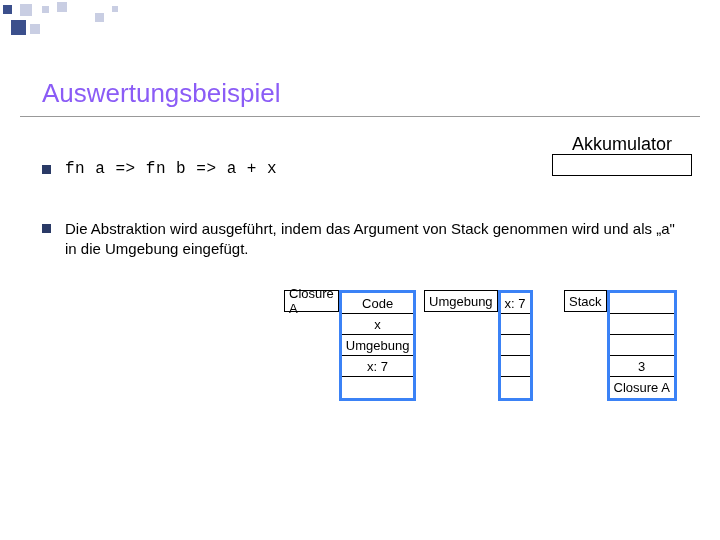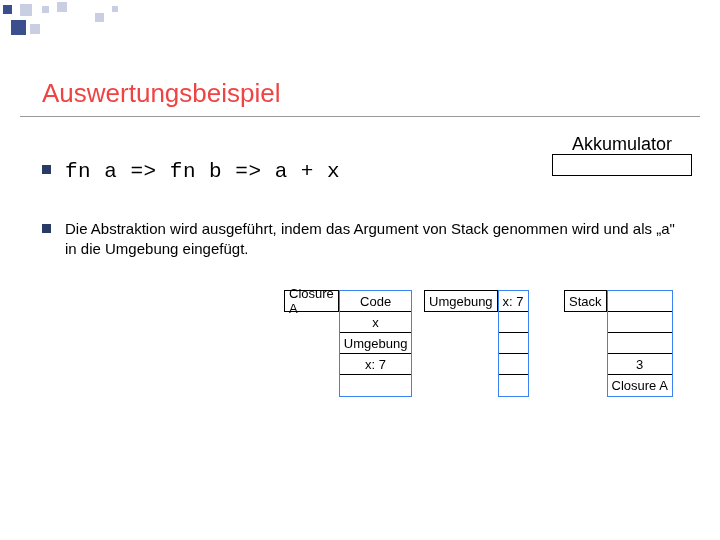--- a/index.html
+++ b/index.html
@@ -15,21 +15,21 @@
     position: absolute;
     top: 0; left: 0;
     width: 720px; height: 40px;
   }
   .sq { position: absolute; }
   .title {
     position: absolute;
     top: 78px;
     left: 42px;
     font-size: 26px;
-    color: #ef4444;
+    color: #8b5cf6;
     font-weight: 400;
   }
   .rule {
     position: absolute;
     top: 116px;
     left: 20px;
     width: 680px;
     height: 1px;
     background: #999;
   }
@@ -59,21 +59,21 @@
     width: 640px;
   }
   .bullet-row .bmark {
     width: 9px; height: 9px;
     background: #2a3a66;
     margin-top: 5px;
     flex: 0 0 auto;
   }
   .code {
     font-family: "Courier New", monospace;
-    font-size: 21px;
+    font-size: 16px;
     letter-spacing: 0.5px;
   }
   .bodytext {
     font-size: 15px;
     line-height: 1.35;
     color: #000;
   }
   .tables {
     position: absolute;
     top: 290px;
@@ -91,21 +91,21 @@
     border: 1px solid #000;
     display: flex;
     align-items: center;
     justify-content: center;
     font-size: 13px;
     padding: 0 4px;
     background: #fff;
     margin-bottom: 1px;
   }
   .tbl {
-    border: 1px solid #3b82f6;
+    border: 3px solid #3b82f6;
     display: flex;
     flex-direction: column;
   }
   .cell {
     height: 21px;
     border-bottom: 1px solid #000;
     display: flex;
     align-items: center;
     justify-content: center;
     font-size: 13px;

